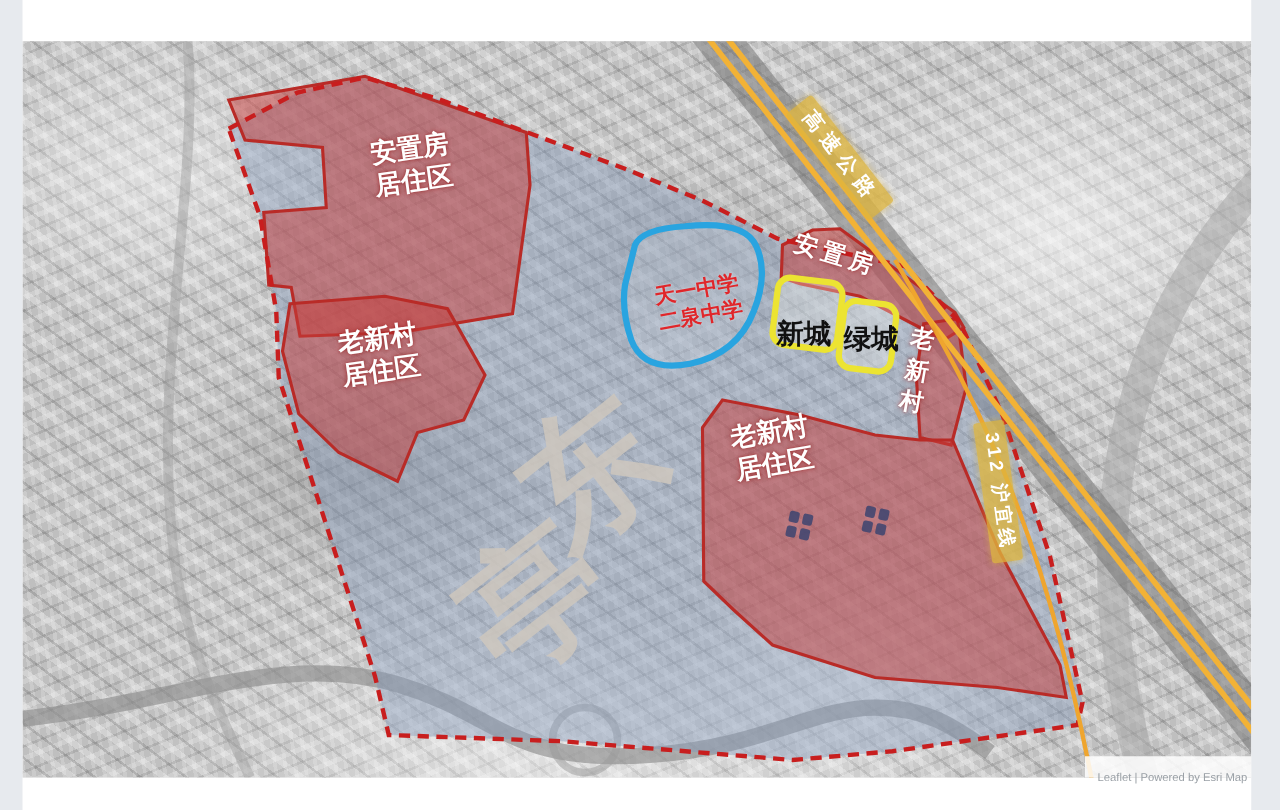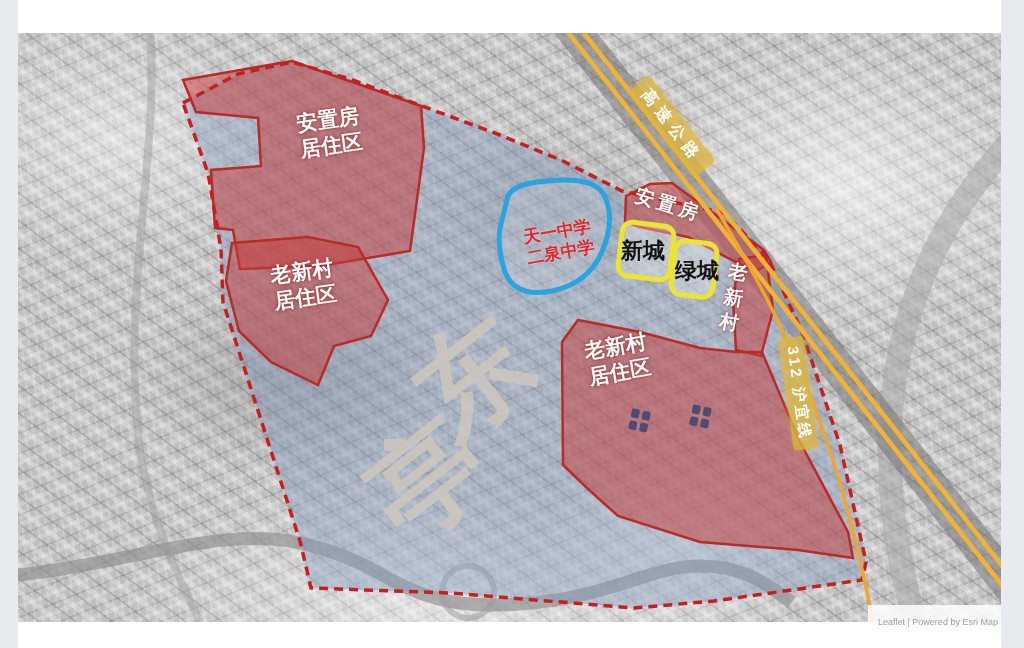--- a/index.html
+++ b/index.html
@@ -79,21 +79,21 @@
   </svg>
 
   <div class="wm-char" style="left:417px;top:322px;">东</div>
   <div class="wm-char" style="left:372px;top:424px;">亭</div>
 
   <div class="map-label white-label" style="left:298px;top:104px;width:100px;font-size:21px;transform:rotate(-8deg);">安置房
 居住区</div>
   <div class="map-label white-label" style="left:272px;top:256px;width:100px;font-size:21px;transform:rotate(-8deg);">老新村
 居住区</div>
   <div class="map-label white-label" style="left:634px;top:193px;font-size:19px;letter-spacing:4px;transform:rotate(17deg);">安置房</div>
-  <div class="map-label black-label" style="left:621px;top:237px;font-size:22px;font-family:Liberation Serif, serif;">新城</div>
+  <div class="map-label black-label" style="left:621px;top:253px;font-size:22px;font-family:Liberation Serif, serif;">新城</div>
   <div class="map-label black-label" style="left:675px;top:257px;font-size:22px;">绿城</div>
   <div class="map-label white-label" style="left:724px;top:259px;font-size:19px;line-height:1.35;transform:rotate(10deg);">老
 新
 村</div>
   <div class="map-label white-label" style="left:586px;top:330px;width:100px;font-size:21px;transform:rotate(-10deg);">老新村
 居住区</div>
   <div class="map-label red-label" style="left:501px;top:221px;width:116px;font-size:17px;transform:rotate(-10deg);">天一中学
 二泉中学</div>
 
   <div class="map-label road-label" style="left:618px;top:113px;font-size:16px;letter-spacing:6px;padding:3px 10px;transform:rotate(52deg);">高速公路</div>

